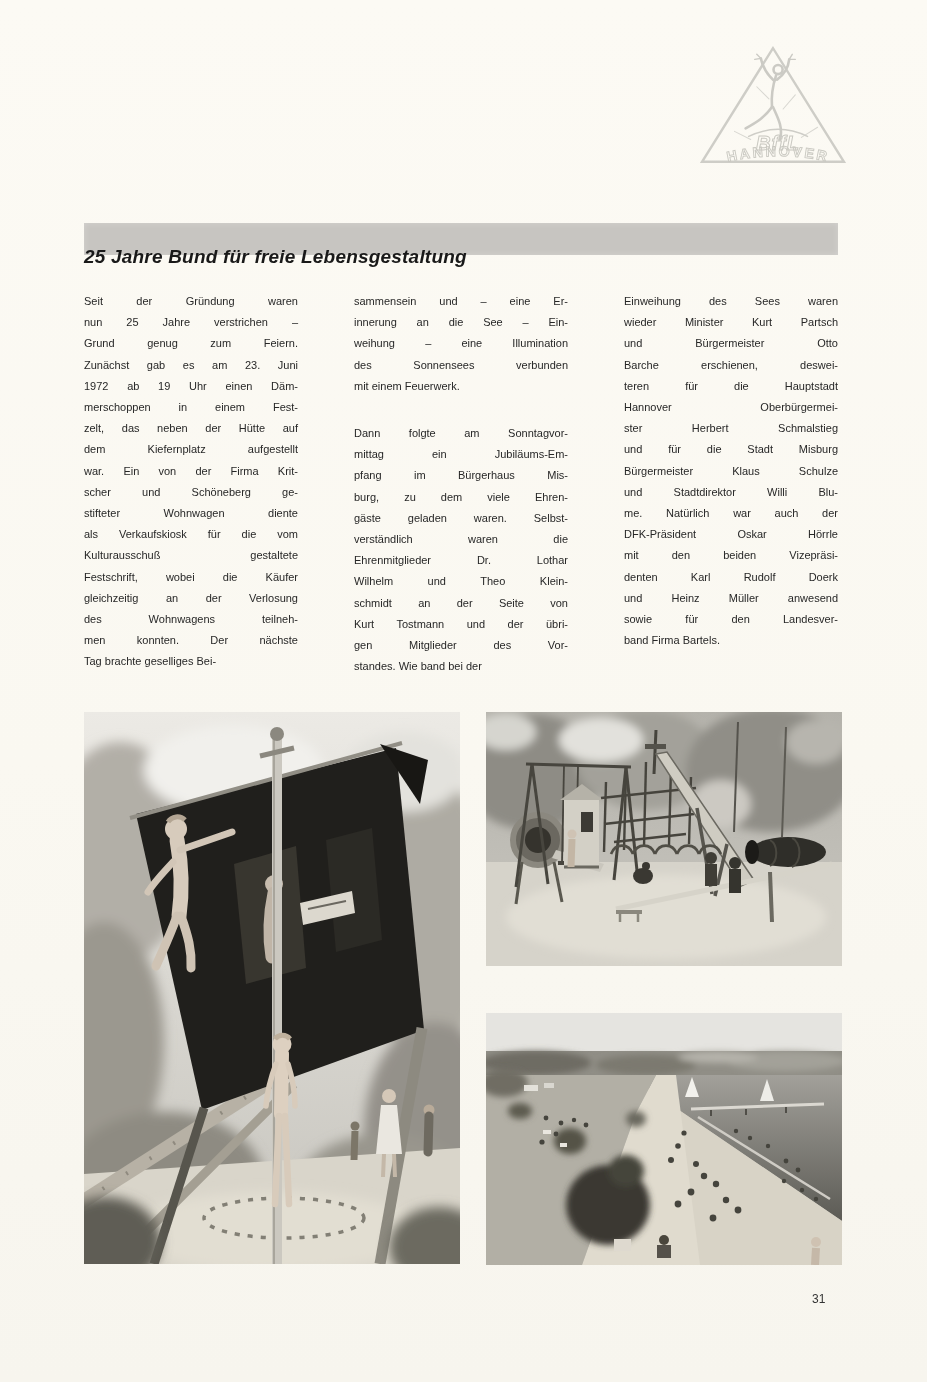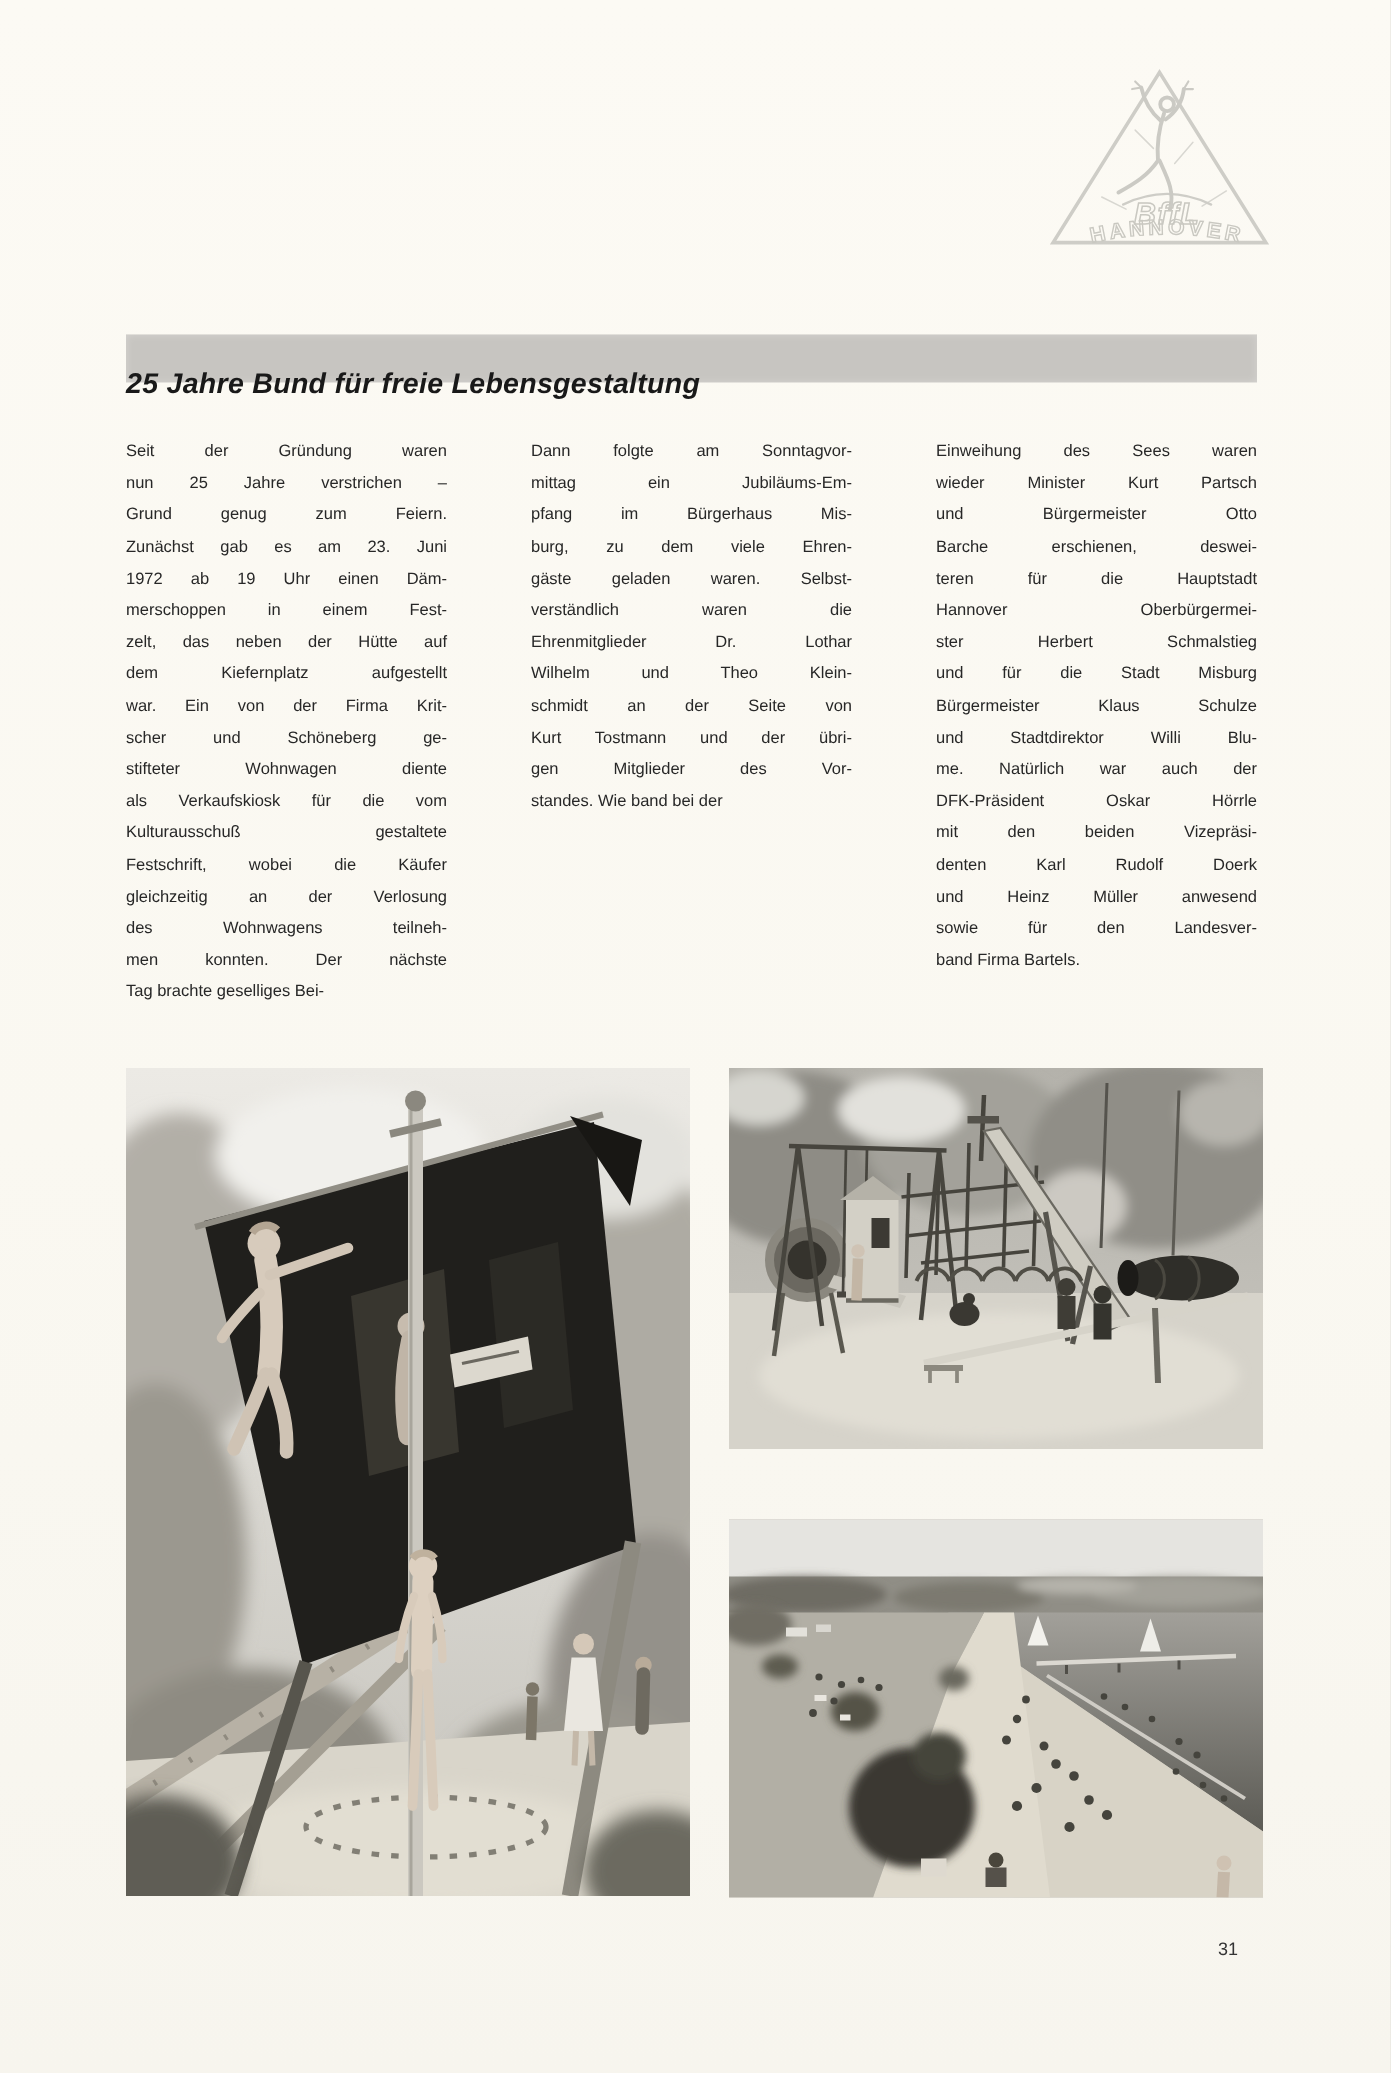--- a/index.html
+++ b/index.html
@@ -22,21 +22,21 @@
     box-shadow:inset 0 0 6px rgba(255,255,255,.25);
   }
   .title {
     font-size:19px; font-weight:bold; font-style:italic; color:#191919;
     padding-left:0; letter-spacing:.2px; white-space:nowrap;margin-top:36px;
   }
   
   .columns { position:absolute; left:84px; top:291px; width:754px; display:flex; justify-content:space-between; }
   .col { width:214px; font-size:11px; line-height:21.2px; color:#272727; }
   .para { margin:0; text-align:justify; }
-  .para + .para { margin-top:11px; }
+  .para + .para { margin-top:26px; }
   .para .lines { display:block; white-space:pre-line; text-align:justify; text-align-last:justify; }
   .para .last  { display:block; text-align:left; text-align-last:left; }
   
   .photo { position:absolute; display:block; background:#cfccc5; }
   .photo-left        { left:84px;  top:712px;  width:376px; height:552px; }
   .photo-topright    { left:486px; top:712px;  width:356px; height:254px; }
   .photo-bottomright { left:486px; top:1013px; width:356px; height:252px; }
   
   .page-number { position:absolute; left:812px; top:1292px; font-size:12px; color:#343434; }
 </style>
@@ -88,20 +88,27 @@
 als Verkaufskiosk für die vom
 Kulturausschuß gestaltete
 Festschrift, wobei die Käufer
 gleichzeitig an der Verlosung
 des Wohnwagens teilneh-
 men konnten. Der nächste</span>
         <span class="last">Tag brachte geselliges Bei-</span>
       </p>
     </div>
     <div class="col">
+      <p class="para">
+        <span class="lines">sammensein und – eine Er-
+innerung an die See – Ein-
+weihung – eine Illumination
+des Sonnensees verbunden</span>
+        <span class="last">mit einem Feuerwerk.</span>
+      </p>
       <p class="para">
         <span class="lines">Dann folgte am Sonntagvor-
 mittag ein Jubiläums-Em-
 pfang im Bürgerhaus Mis-
 burg, zu dem viele Ehren-
 gäste geladen waren. Selbst-
 verständlich waren die
 Ehrenmitglieder Dr. Lothar
 Wilhelm und Theo Klein-
 schmidt an der Seite von

